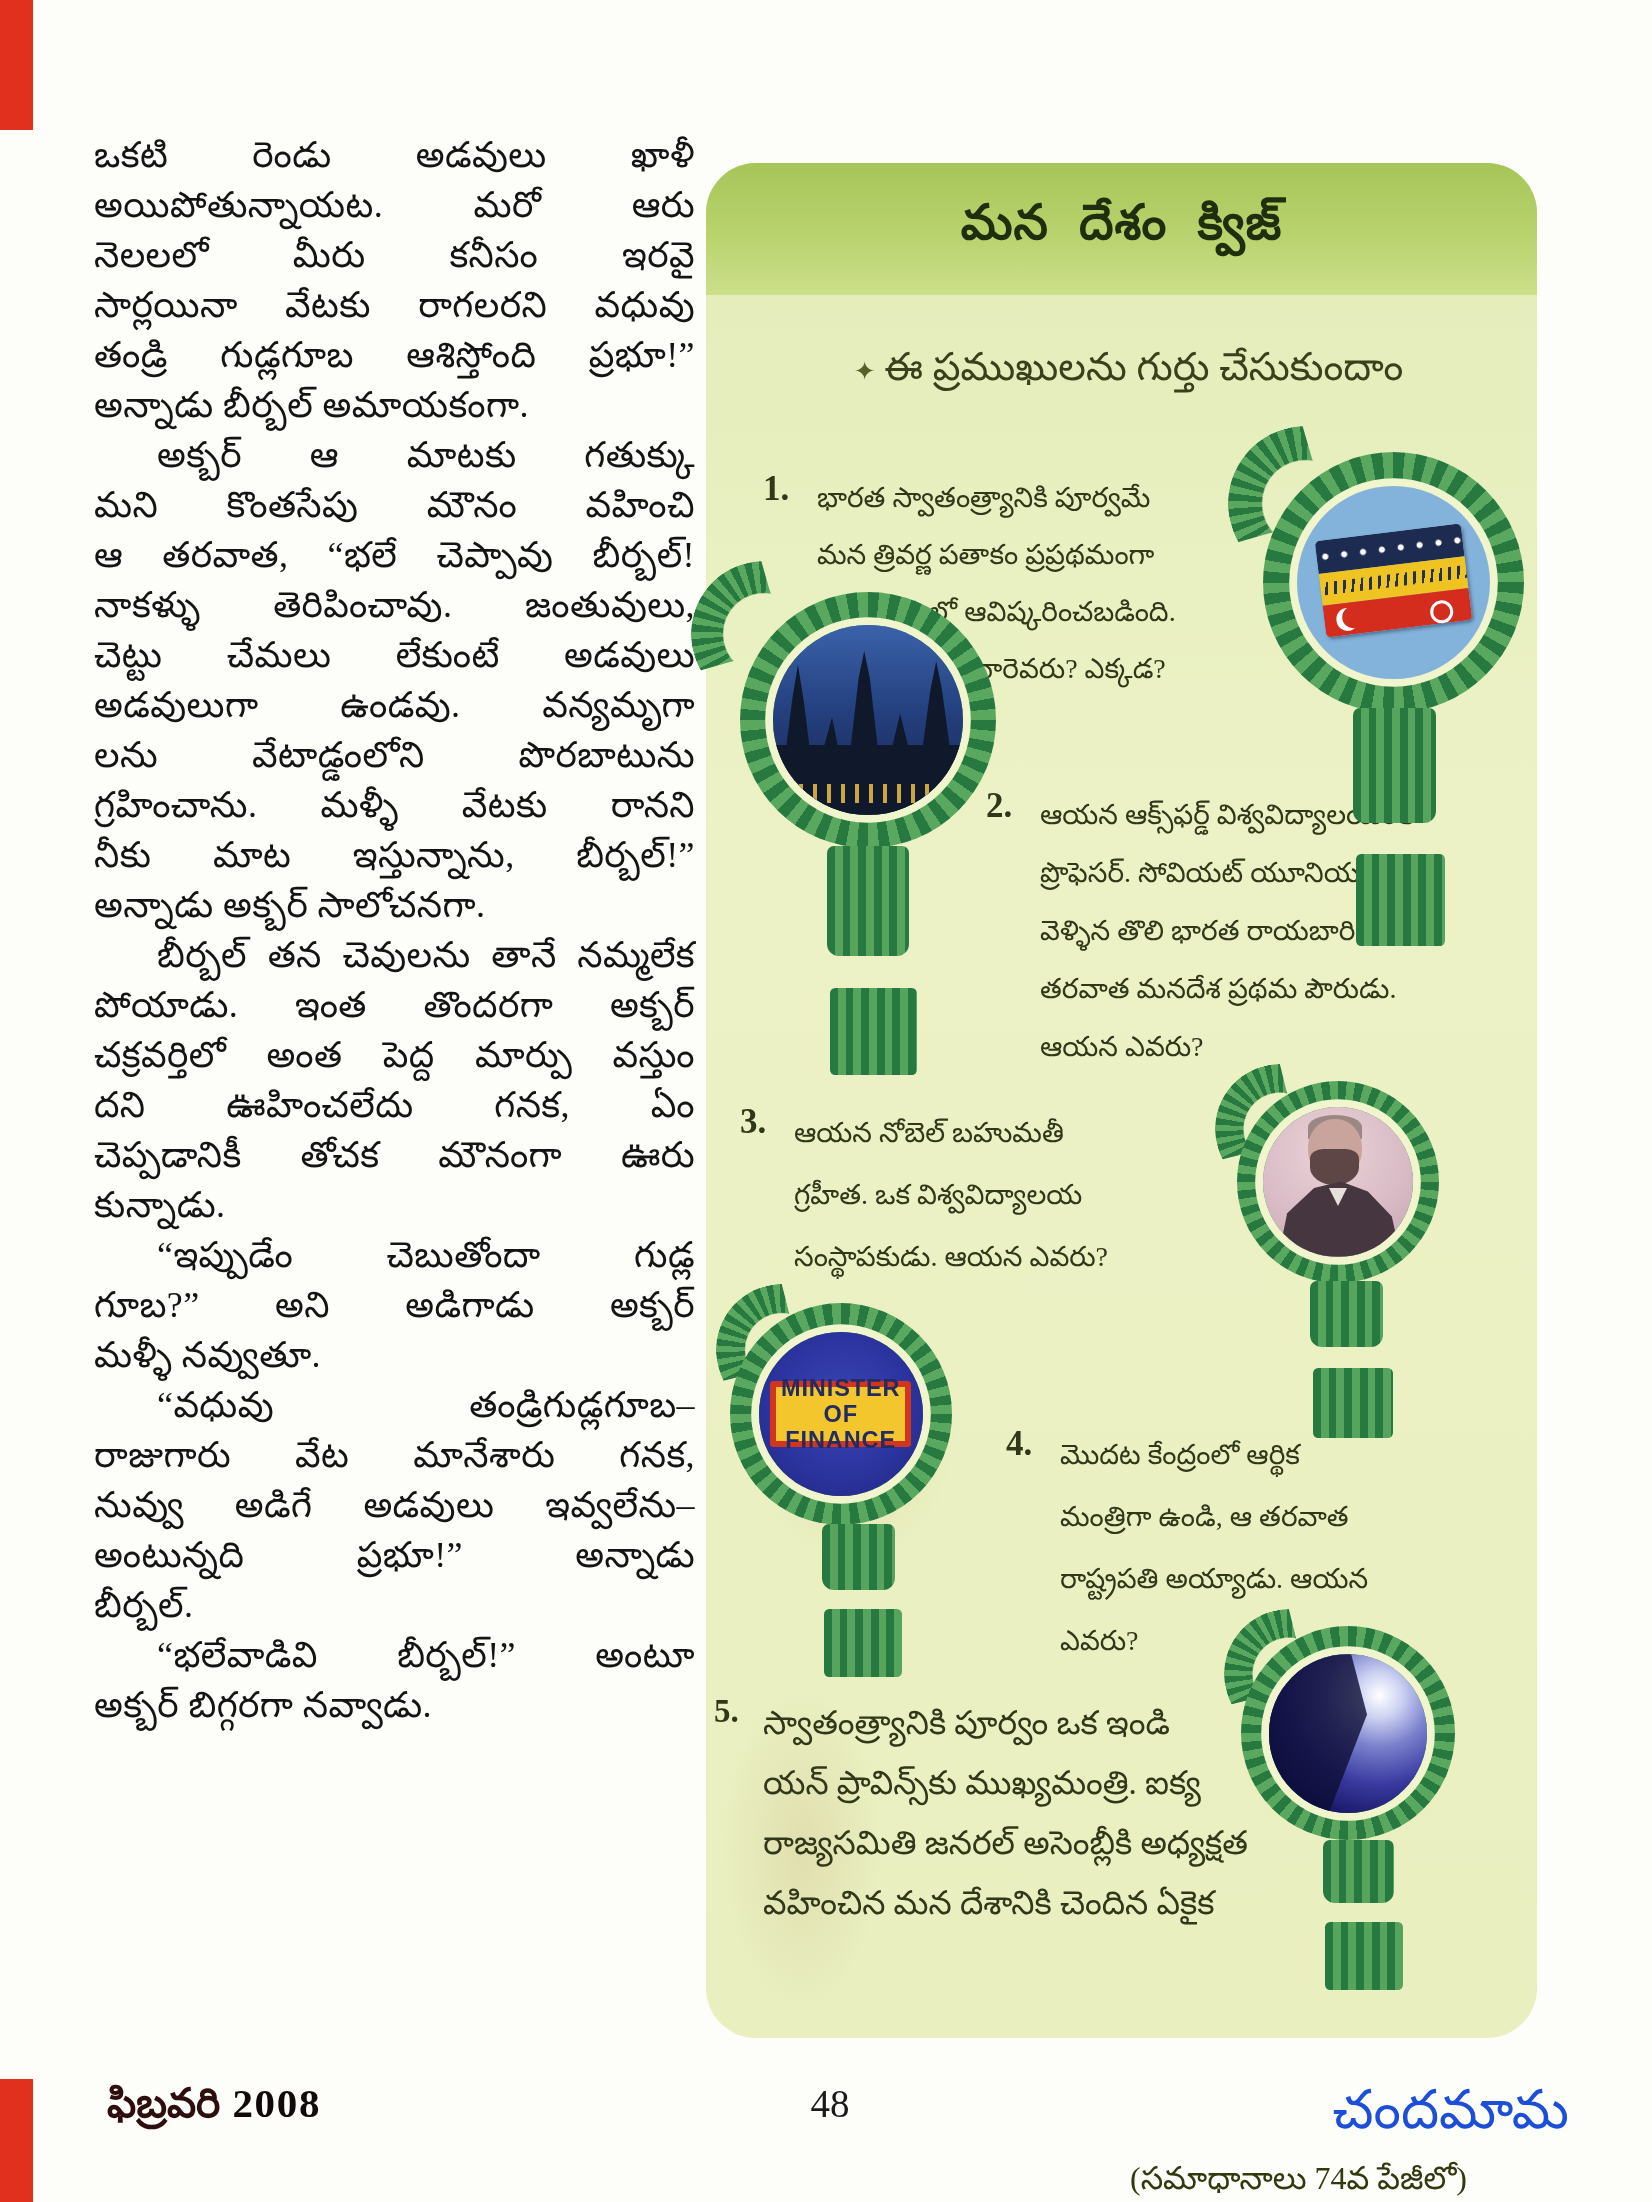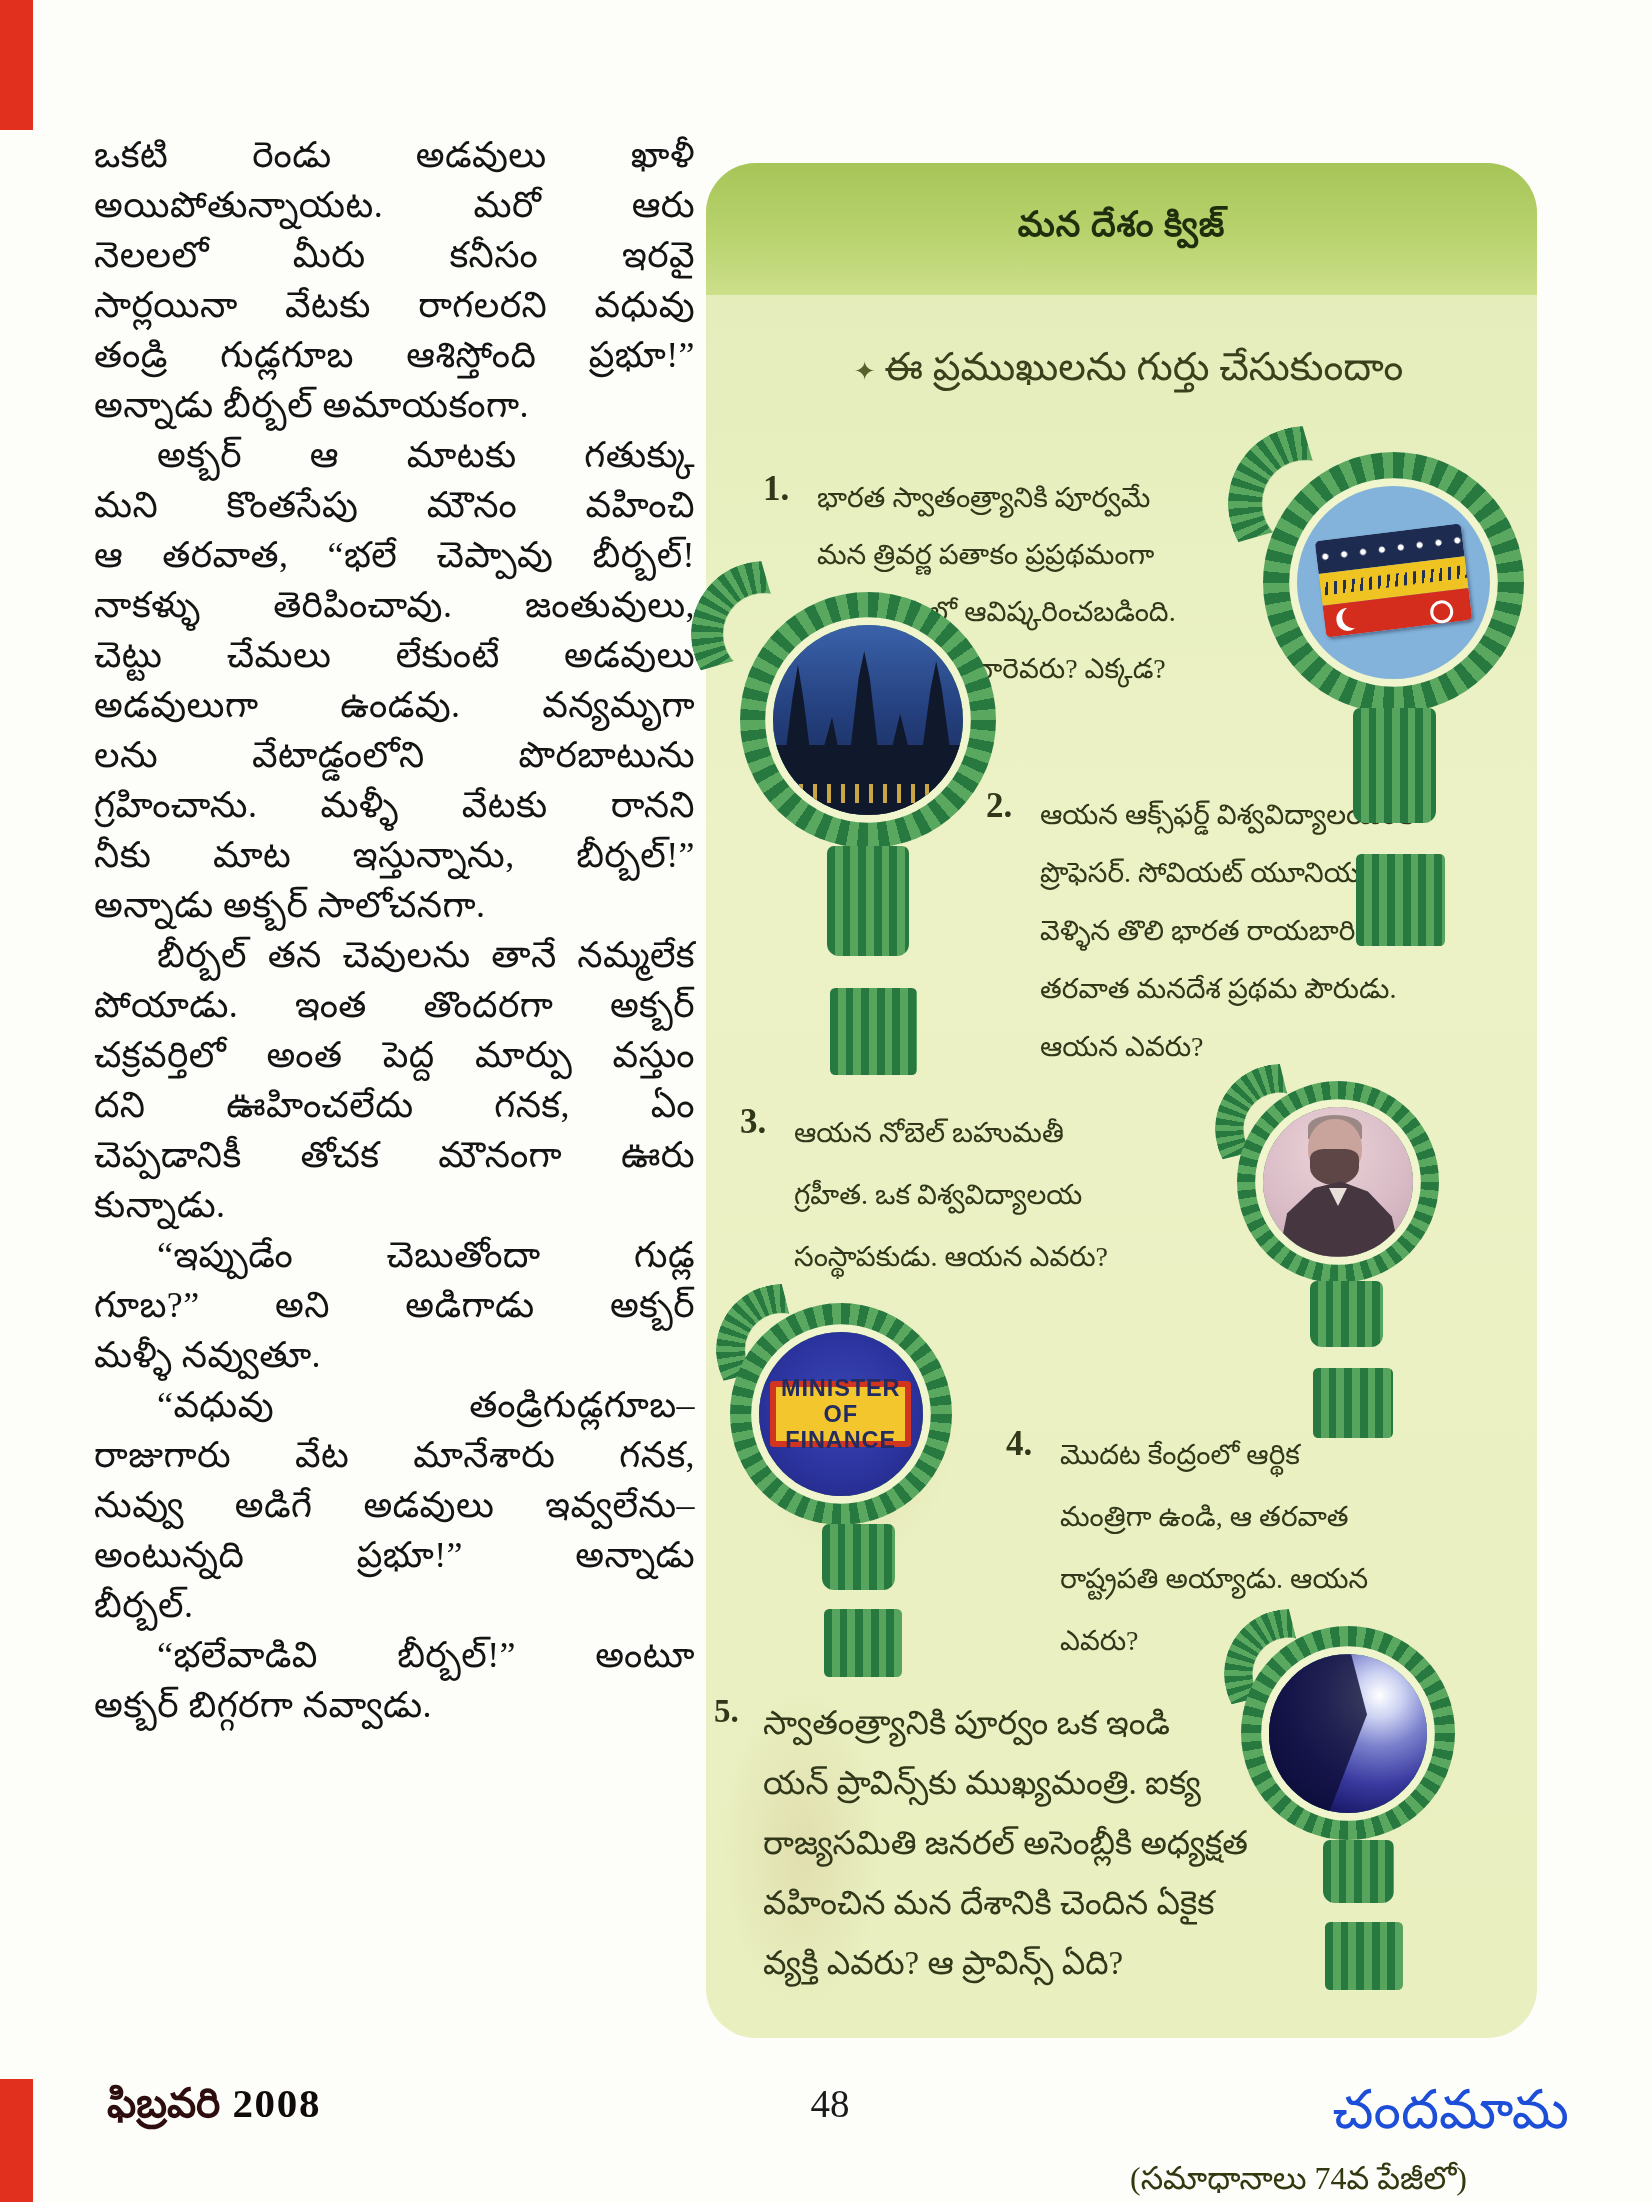--- a/index.html
+++ b/index.html
@@ -19,21 +19,21 @@
   .s-line.last{text-align-last:left;}
   .s-line.first-indent{padding-left:63px;}
 
   
   .quiz{position:absolute;left:706px;top:163px;width:831px;height:1875px;
         background:linear-gradient(180deg,#e4ecb9 0%,#ecf2c6 35%,#e9efbf 100%);
         border-radius:50px;}
   .quiz-header{position:absolute;left:0;top:0;width:100%;height:132px;
         background:linear-gradient(180deg,#a6c558 0%,#b9d36e 55%,#ccdf8a 100%);
         border-radius:50px 50px 0 0;display:flex;align-items:center;justify-content:center;}
-  .quiz-title{font-size:35px;font-weight:bold;color:#1f2e0d;letter-spacing:0.9px;}
+  .quiz-title{font-size:49px;font-weight:bold;color:#1f2e0d;letter-spacing:0.9px;font-family:Liberation Mono, monospace;}
   .quiz-subtitle{position:absolute;left:0;top:181px;width:100%;text-align:center;
         font-size:39px;color:#3a401c;padding-left:7px;}
   .quiz-subtitle .mark{font-size:26px;vertical-align:middle;color:#55602a;padding-right:8.7px;}
 
   
   .wm{position:absolute;border-radius:50%;pointer-events:none;}
   .wm.w1{left:4.3px;top:1086px;width:287px;height:365px;
         background:radial-gradient(closest-side,rgba(214,192,140,.38),rgba(214,192,140,0) 72%);}
   .wm.w2{left:-17.4px;top:1460px;width:226px;height:452px;
         background:radial-gradient(closest-side,rgba(206,186,138,.32),rgba(206,186,138,0) 70%);}
@@ -246,21 +246,20 @@
         <div class="q-line">ఎవరు?</div>
       </div>
   </div>
   <div class="q-text qt5">
     <div class="q-num">5.</div>
     <div class="q-lines">
         <div class="q-line">స్వాతంత్ర్యానికి పూర్వం ఒక ఇండి</div>
         <div class="q-line">యన్ ప్రావిన్స్‌కు ముఖ్యమంత్రి. ఐక్య</div>
         <div class="q-line">రాజ్యసమితి జనరల్ అసెంబ్లీకి అధ్యక్షత</div>
         <div class="q-line">వహించిన మన దేశానికి చెందిన ఏకైక</div>
-        <div class="q-line">వ్యక్తి ఎవరు? ఆ ప్రావిన్స్ ఏది?</div>
       </div>
   </div>
 
   <div class="rosette r1">
     <div class="qm-hook"></div>
     <div class="qm-circle">
       <div class="qm-photo photo-flag">
         <div class="flag">
           <div class="st1"></div>
           <div class="st2"></div>

